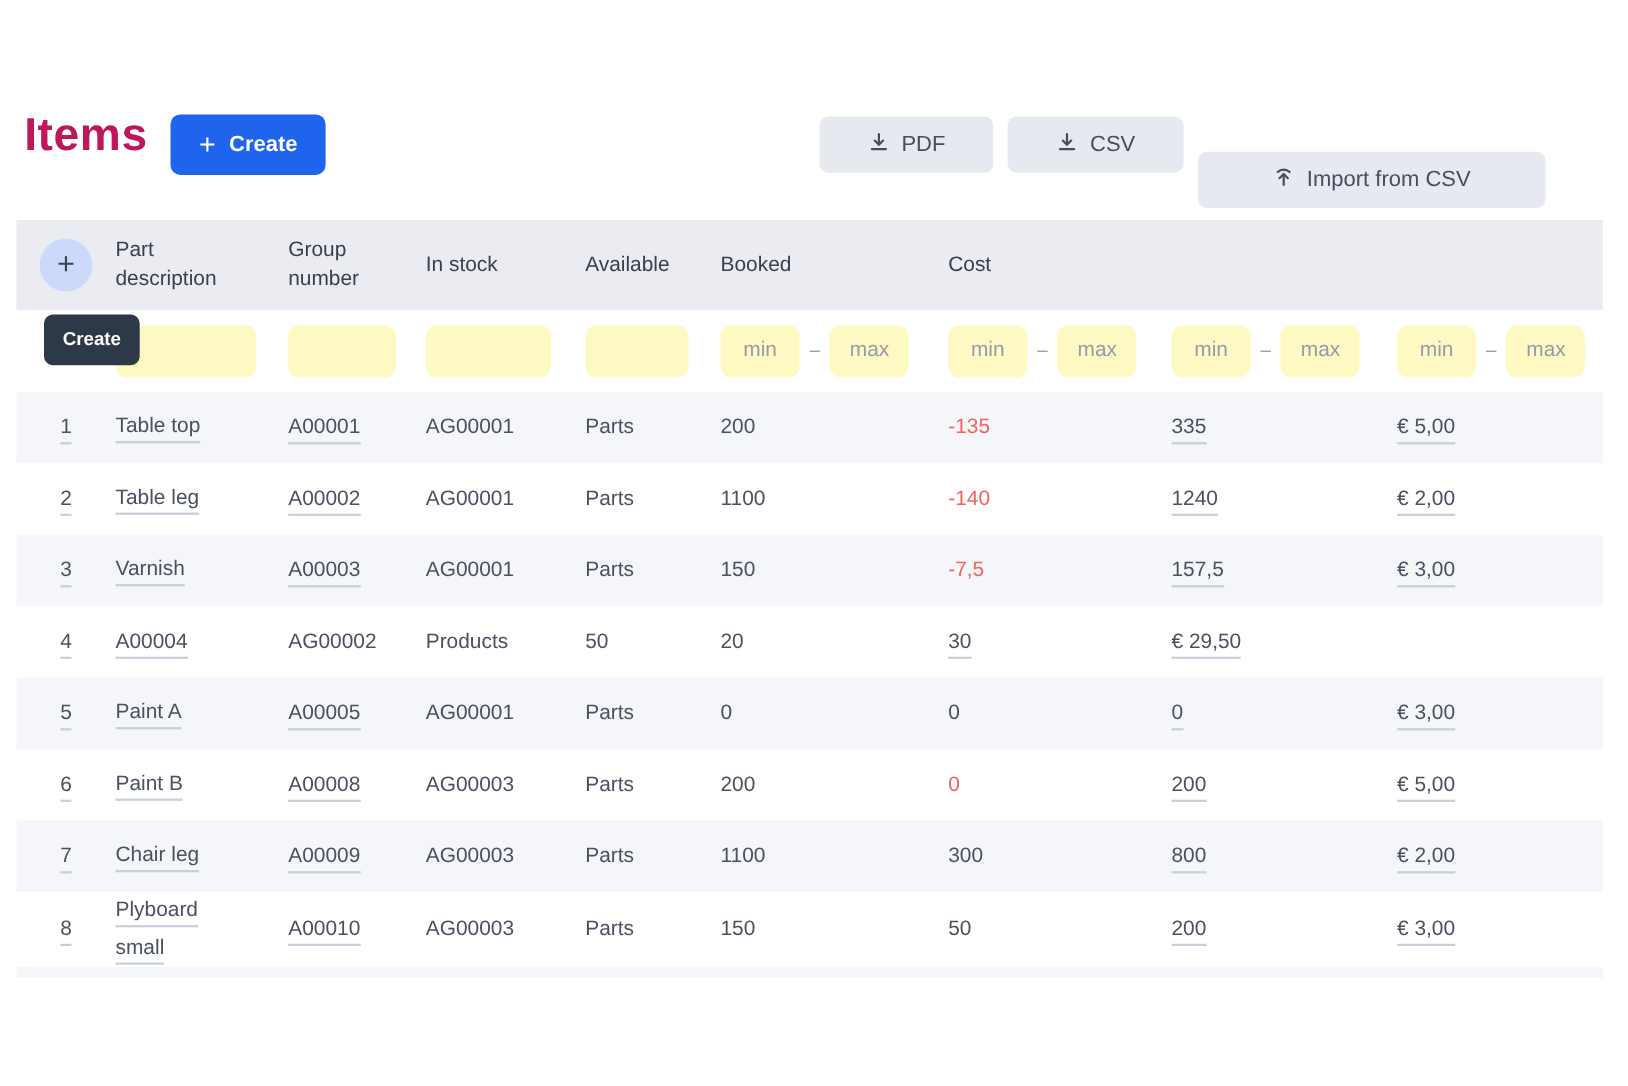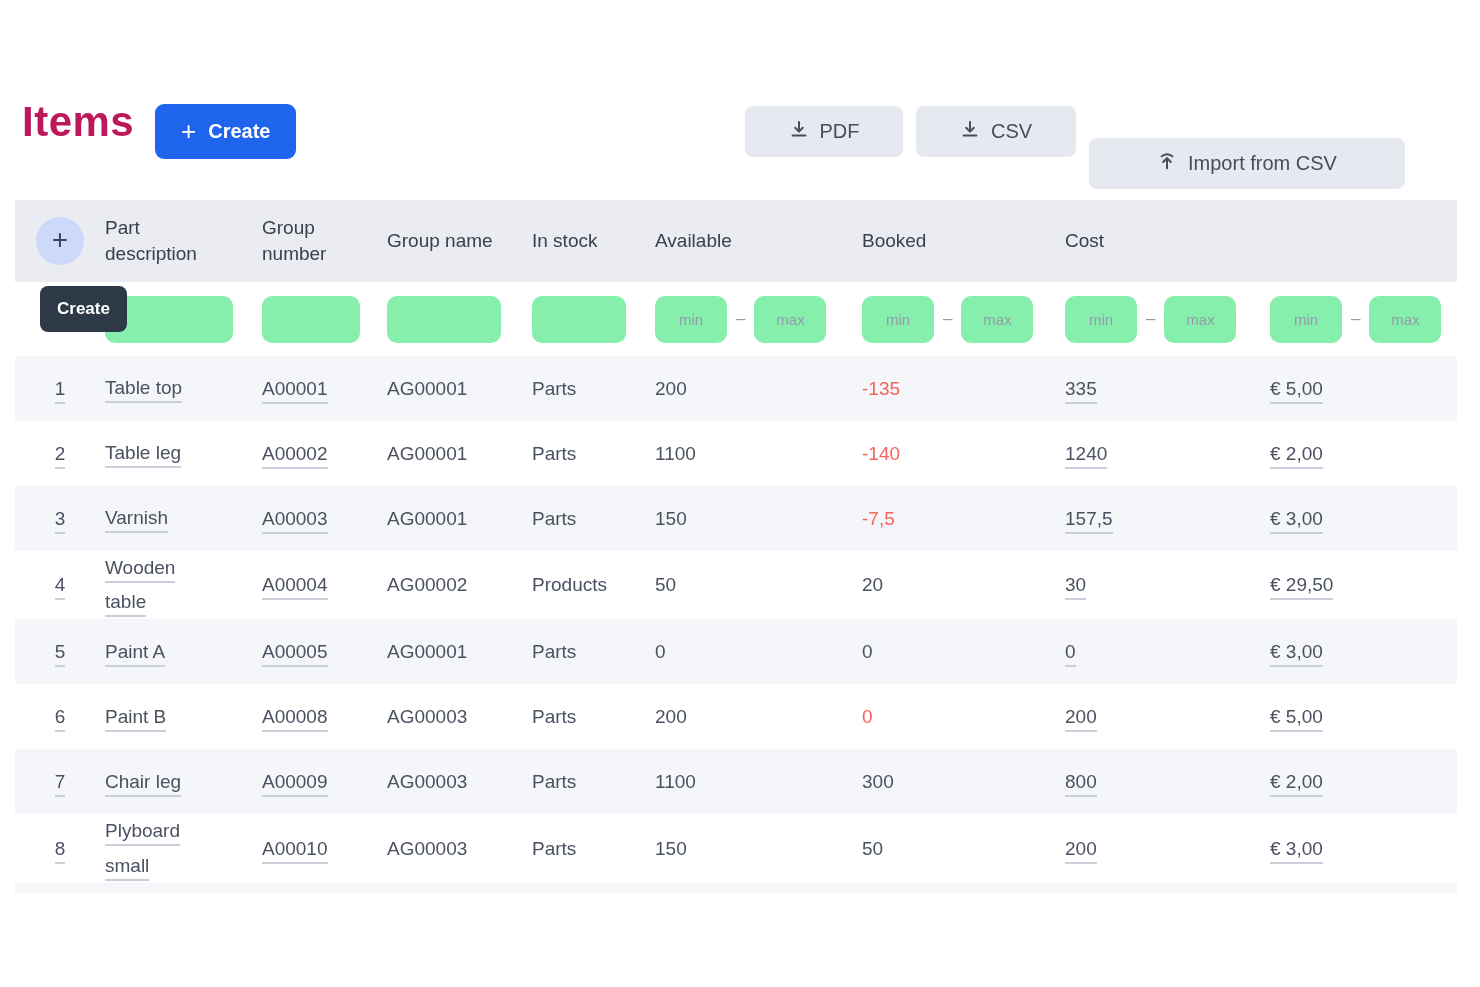--- a/index.html
+++ b/index.html
@@ -38,22 +38,22 @@
   .hcell{padding-right:28px;line-height:1.35;font-weight:500;color:#39404f;cursor:pointer;}
   .hcell .sort-arrow{display:block;}
   .hcell-first{display:flex;justify-content:center;}
   .plus-circle{
     width:48px;height:48px;border-radius:50%;background:#ccd9fb;border:none;cursor:pointer;
     color:#3c4455;font-size:28px;font-weight:400;line-height:1;
     display:flex;align-items:center;justify-content:center;font-family:inherit;padding-bottom:3px;
   }
   .filters{min-height:74px;align-items:center;background:#ffffff;}
   .flt{
-    height:47px;background:#86efac;border:none;border-radius:10px;
-    font-family:inherit;font-size:15px;color:#6b7382;padding:0 12px;outline:none;
+    height:47px;background:#fef9c3;border:none;border-radius:10px;
+    font-family:inherit;font-size:19px;color:#6b7382;padding:0 12px;outline:none;
   }
   .flt::placeholder{color:#949cab;}
   .minmax{display:flex;align-items:center;gap:9px;}
   .mm{width:72px;text-align:center;padding:0;}
   .dash{color:#8f97a6;font-size:17px;}
   .row{min-height:65px;align-items:center;}
   .row.odd{background:#f5f6f9;}
   .cell{padding-right:20px;}
   .idx{text-align:center;padding-right:0;}
   .u{border-bottom:2px solid #c8ceda;padding-bottom:3px;cursor:pointer;}
@@ -112,21 +112,20 @@
 
 <div class="table">
   <div class="grid thead" id="thead">
     <div class="hcell-first">
       <button class="plus-circle">
         <span>+</span>
       </button>
     </div>
   <div class="hcell"><span>Part description</span></div>
       <div class="hcell"><span>Group number</span></div>
-      <div class="hcell"><span>Group name</span></div>
       <div class="hcell"><span>In stock</span></div>
       <div class="hcell"><span>Available</span></div>
       <div class="hcell"><span>Booked</span></div>
       <div class="hcell"><span>Cost</span></div>
     </div>
   <div class="grid filters" id="filters">
     <div></div>
   <div><input class="flt" style="width: 104px;"></div>
       <div><input class="flt" style="width: 74px;"></div>
       <div><input class="flt" style="width: 90px;"></div>
@@ -187,23 +186,20 @@
         <div class="cell"><span class="u">A00003</span></div>
         <div class="cell"><span>AG00001</span></div>
         <div class="cell"><span>Parts</span></div>
         <div class="cell"><span>150</span></div>
         <div class="cell"><span class="red">-7,5</span></div>
         <div class="cell"><span class="u">157,5</span></div>
         <div class="cell"><span class="u">€ 3,00</span></div>
       </div>
       <div class="grid row">
         <div class="cell idx"><span class="u">4</span></div>
-        <div class="cell">
-          <div class="desc-wrap"><span class="u">Wooden table</span></div>
-        </div>
         <div class="cell"><span class="u">A00004</span></div>
         <div class="cell"><span>AG00002</span></div>
         <div class="cell"><span>Products</span></div>
         <div class="cell"><span>50</span></div>
         <div class="cell"><span>20</span></div>
         <div class="cell"><span class="u">30</span></div>
         <div class="cell"><span class="u">€ 29,50</span></div>
       </div>
       <div class="grid row odd">
         <div class="cell idx"><span class="u">5</span></div>

